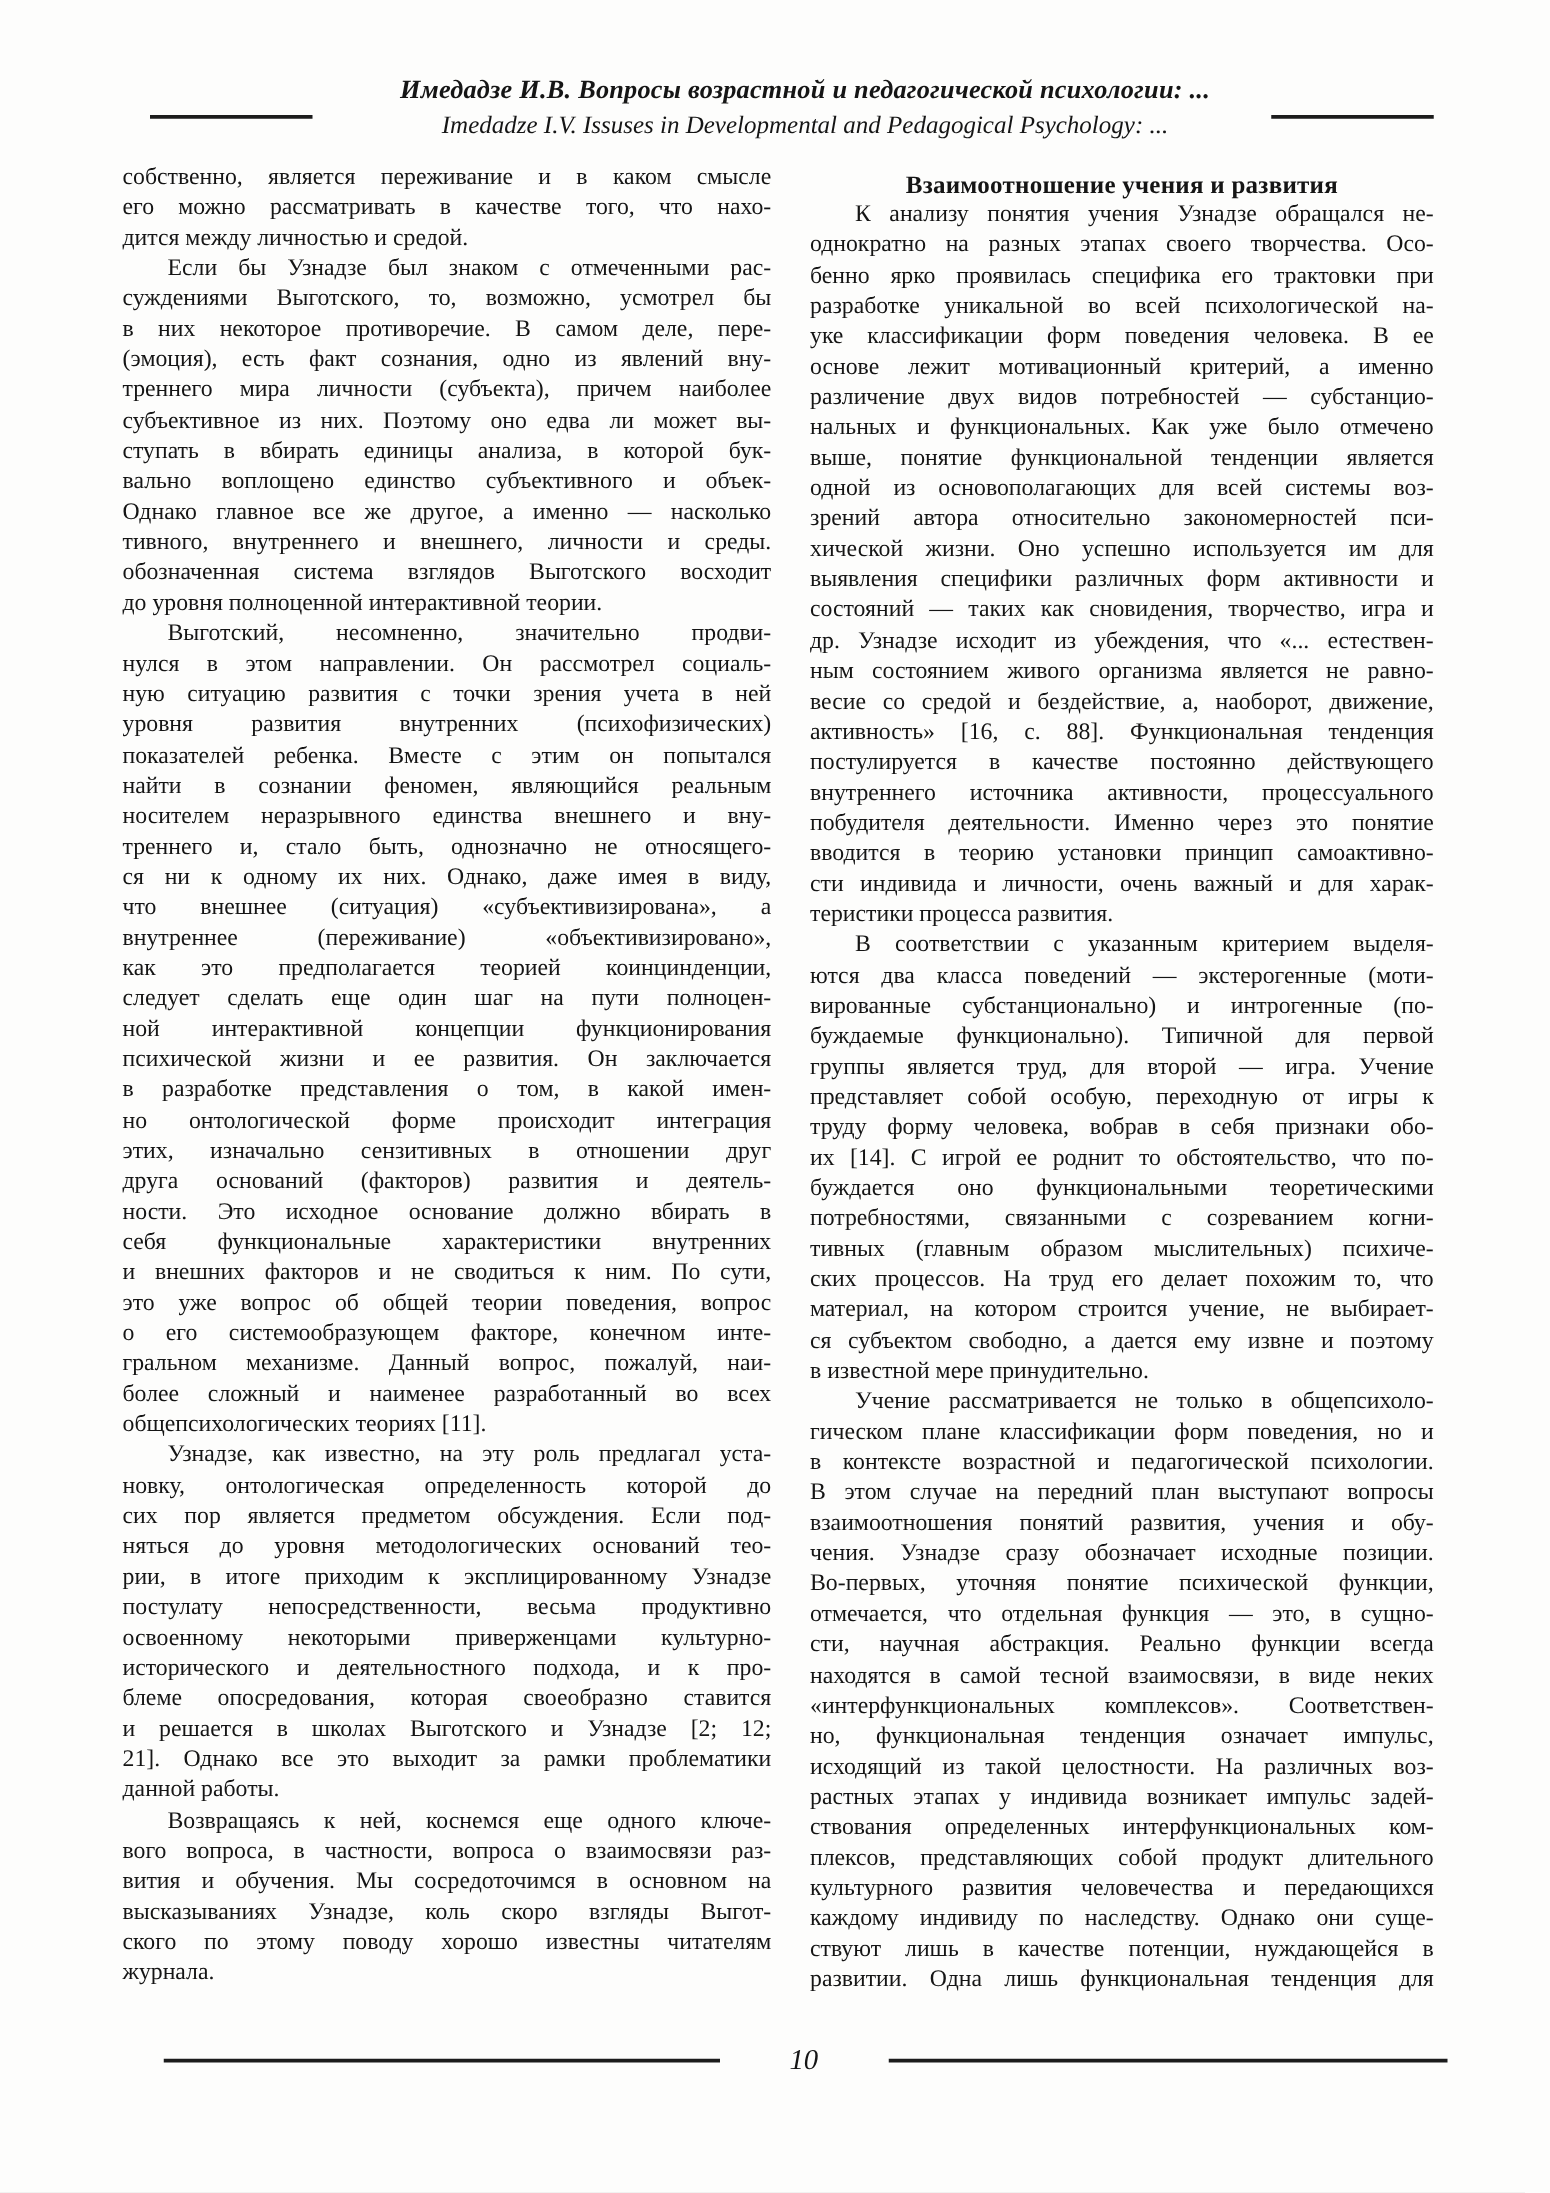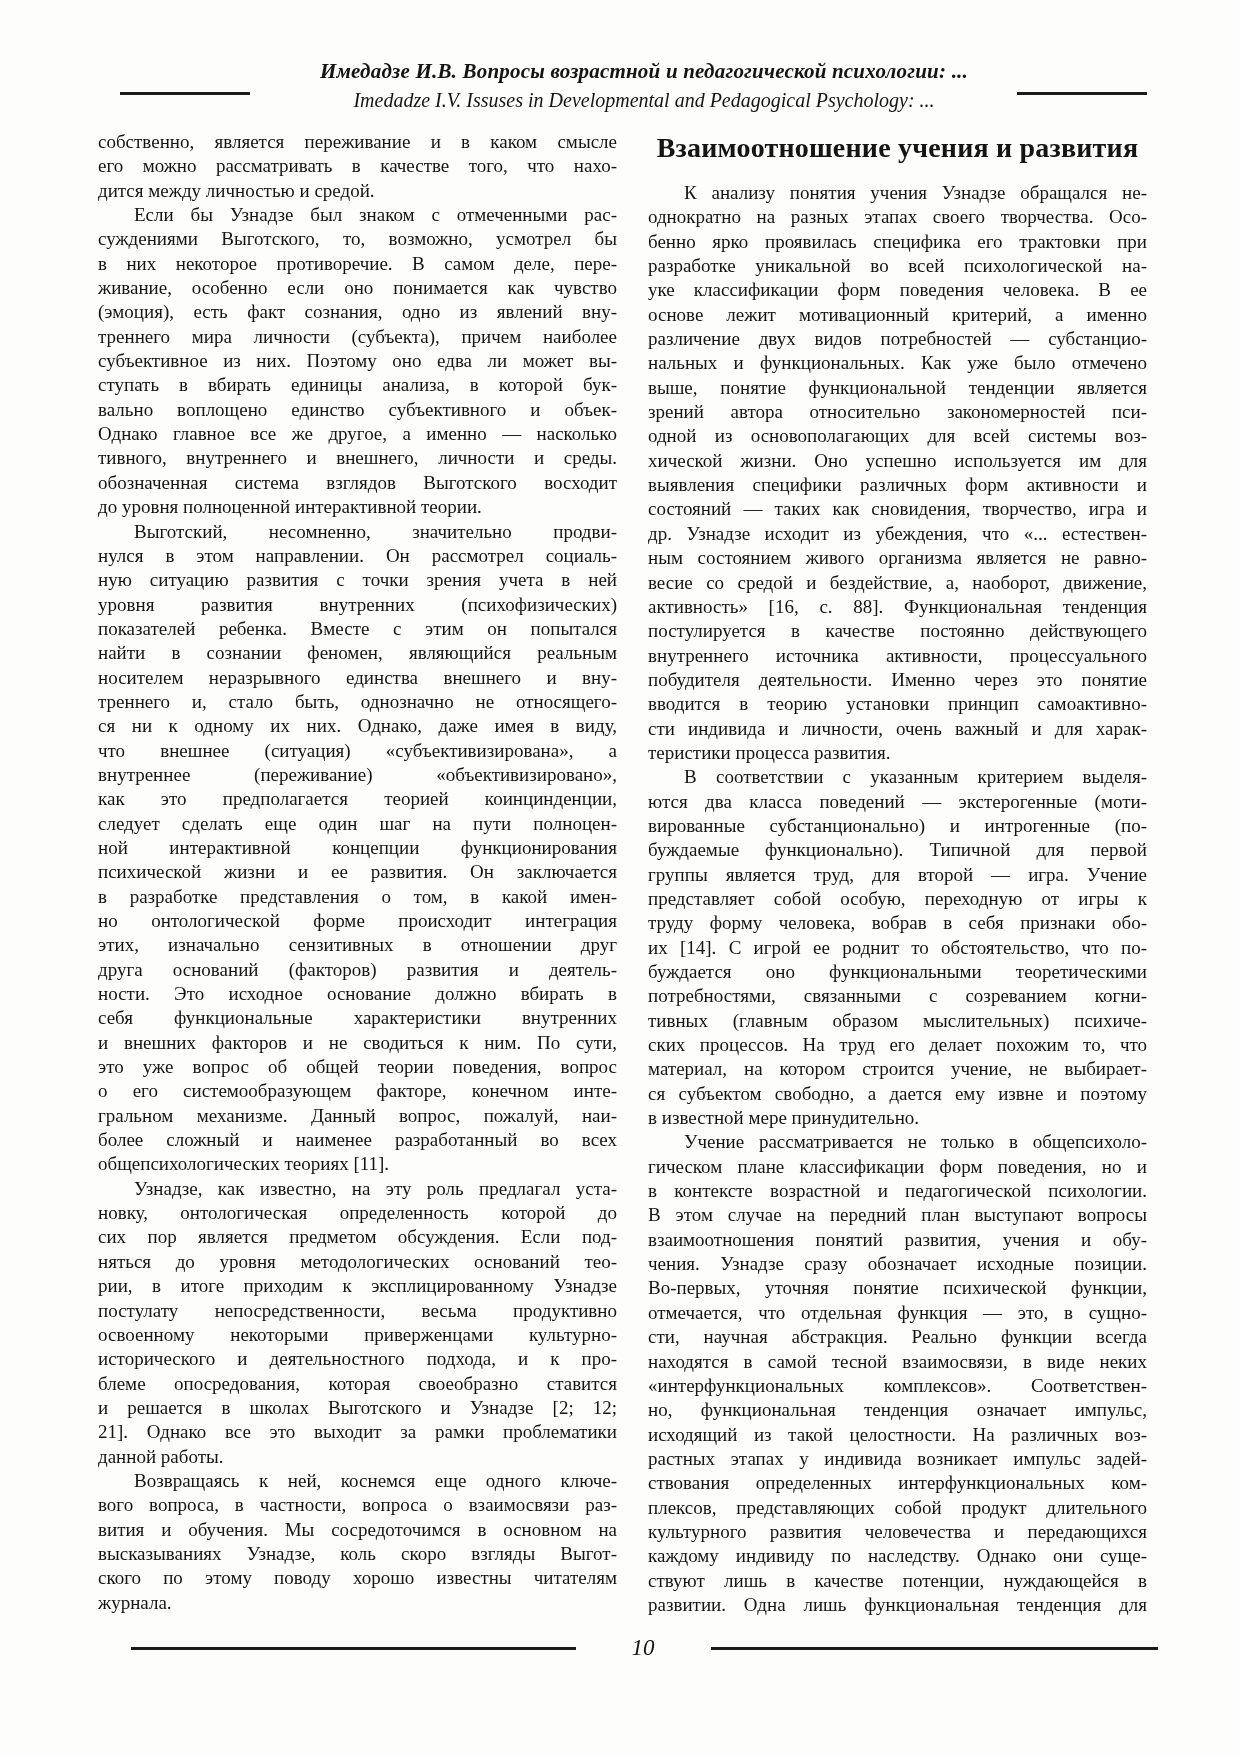--- a/index.html
+++ b/index.html
@@ -18,22 +18,22 @@
   .t-ru{font-size:21px;line-height:30px;font-weight:700;font-style:italic;letter-spacing:.2px;}
   .t-en{font-size:20px;line-height:28px;font-style:italic;}
   .hrule{position:absolute;height:3px;background:#1c1c1c;}
   .hrule.hl{left:120px;top:92px;width:130px;}
   .hrule.hr{left:1017px;top:92px;width:130px;}
   
   .col{position:absolute;top:130px;font-size:19px;line-height:24.35px;}
   .col-left{left:98px;width:519px;}
   .col-right{left:648px;width:499px;}
   .sect-heading{
-    text-align:center;font-weight:700;font-size:28px;
-    padding-top:6px;margin-bottom:21px;line-height:24px;letter-spacing:.2px;
+    text-align:center;font-weight:700;font-size:20px;
+    padding-top:6px;line-height:24px;letter-spacing:.2px;
   }
   .para{margin:0;padding:0;}
   .line{
     white-space:nowrap;
     text-align:justify;
     text-align-last:justify;
     -moz-text-align-last:justify;
   }
   .line.lastline{text-align-last:left;-moz-text-align-last:left;}
   .line.indent{text-indent:36px;}
@@ -62,21 +62,20 @@
   <div class="col col-left">
       <div class="para">
         <div class="line">собственно, является переживание и в каком смысле</div>
         <div class="line">его можно рассматривать в качестве того, что нахо-</div>
         <div class="line lastline">дится между личностью и средой.</div>
       </div>
       <div class="para">
         <div class="line indent">Если бы Узнадзе был знаком с отмеченными рас-</div>
         <div class="line">суждениями Выготского, то, возможно, усмотрел бы</div>
         <div class="line">в них некоторое противоречие. В самом деле, пере-</div>
-        <div class="line">живание, особенно если оно понимается как чувство</div>
         <div class="line">(эмоция), есть факт сознания, одно из явлений вну-</div>
         <div class="line">треннего мира личности (субъекта), причем наиболее</div>
         <div class="line">субъективное из них. Поэтому оно едва ли может вы-</div>
         <div class="line">ступать в вбирать единицы анализа, в которой бук-</div>
         <div class="line">вально воплощено единство субъективного и объек-</div>
         <div class="line">Однако главное все же другое, а именно — насколько</div>
         <div class="line">тивного, внутреннего и внешнего, личности и среды.</div>
         <div class="line">обозначенная система взглядов Выготского восходит</div>
         <div class="line lastline">до уровня полноценной интерактивной теории.</div>
       </div>
@@ -139,22 +138,22 @@
         <div class="para">
           <div class="line indent">К анализу понятия учения Узнадзе обращался не-</div>
           <div class="line">однократно на разных этапах своего творчества. Осо-</div>
           <div class="line">бенно ярко проявилась специфика его трактовки при</div>
           <div class="line">разработке уникальной во всей психологической на-</div>
           <div class="line">уке классификации форм поведения человека. В ее</div>
           <div class="line">основе лежит мотивационный критерий, а именно</div>
           <div class="line">различение двух видов потребностей — субстанцио-</div>
           <div class="line">нальных и функциональных. Как уже было отмечено</div>
           <div class="line">выше, понятие функциональной тенденции является</div>
+          <div class="line">одной из основополагающих для всей системы воз-</div>
           <div class="line">зрений автора относительно закономерностей пси-</div>
-          <div class="line">одной из основополагающих для всей системы воз-</div>
           <div class="line">хической жизни. Оно успешно используется им для</div>
           <div class="line">выявления специфики различных форм активности и</div>
           <div class="line">состояний — таких как сновидения, творчество, игра и</div>
           <div class="line">др. Узнадзе исходит из убеждения, что «... естествен-</div>
           <div class="line">ным состоянием живого организма является не равно-</div>
           <div class="line">весие со средой и бездействие, а, наоборот, движение,</div>
           <div class="line">активность» [16, с. 88]. Функциональная тенденция</div>
           <div class="line">постулируется в качестве постоянно действующего</div>
           <div class="line">внутреннего источника активности, процессуального</div>
           <div class="line">побудителя деятельности. Именно через это понятие</div>

